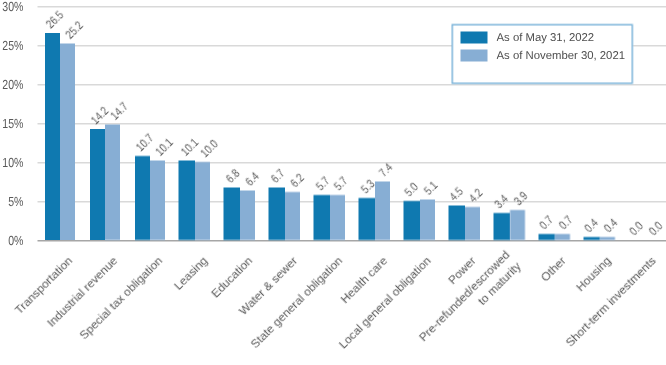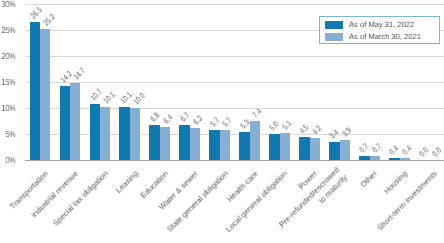--- a/index.html
+++ b/index.html
@@ -126,23 +126,23 @@
     <div class="catlabel" style="left: 320.354px; top: 165.8px; width: 90px; height: 10.6px; line-height: 10.6px; text-align: right;">
       <div>Housing</div>
     </div>
     <div class="bar" style="left: 419.118px; width: 10.4px; height: 0px; top: 160px; background: rgb(15, 121, 176);"></div>
     <div class="dlabel" style="left: 423.318px; top: 152px; height: 5.5px; line-height: 5.5px;">0.0</div>
     <div class="bar" style="left: 429.518px; width: 10.4px; height: 0px; top: 160px; background: rgb(135, 174, 212);"></div>
     <div class="dlabel" style="left: 436.218px; top: 152px; height: 5.5px; line-height: 5.5px;">0.0</div>
     <div class="catlabel" style="left: 350.318px; top: 165.8px; width: 90px; height: 10.6px; line-height: 10.6px; text-align: right;">
       <div>Short-term investments</div>
     </div>
-    <div id="legend" style="left: 319px; top: 15.5px; width: 121px; height: 28px;">
+    <div id="legend" style="left: 301px; top: 15.5px; width: 121px; height: 40px;">
       <div class="lgrow" style="position: absolute; left: 4.9px; top: 4.2px;">
         <div class="lgsw" style="background: rgb(15, 121, 176);"></div>
         <div class="lgtx">As of May 31, 2022</div>
       </div>
       <div class="lgrow" style="position: absolute; left: 4.9px; top: 16.1px;">
         <div class="lgsw" style="background: rgb(135, 174, 212);"></div>
-        <div class="lgtx">As of March 30, 2021</div>
+        <div class="lgtx">As of November 30, 2021</div>
       </div>
     </div>
   </div>
 
 </body></html>

